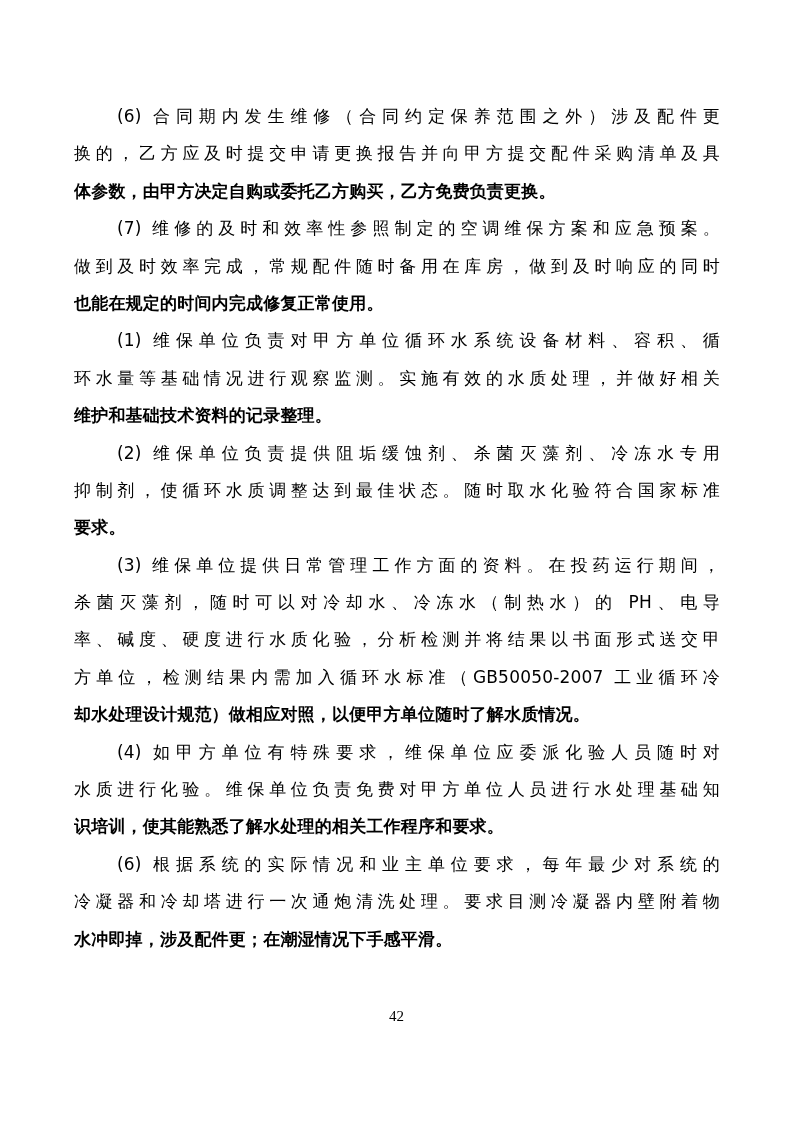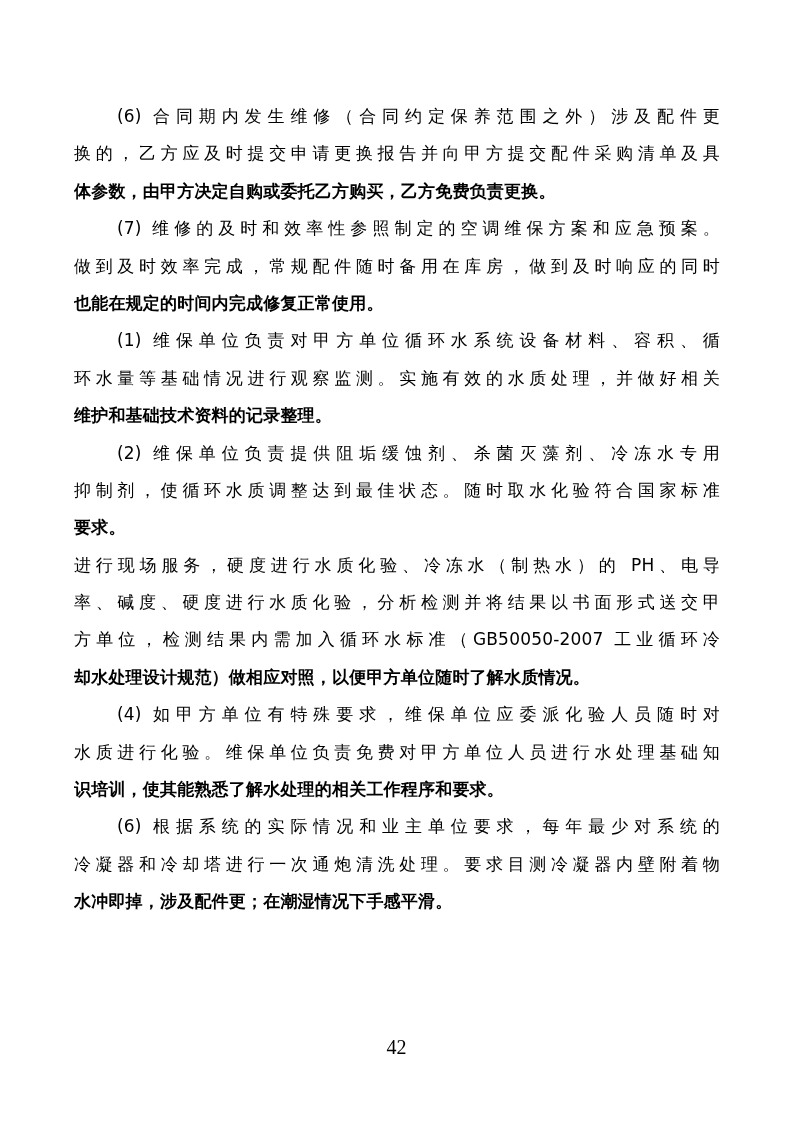--- a/index.html
+++ b/index.html
@@ -35,26 +35,26 @@
   }
   
   .line.fill { text-align-last: justify; }
   
   .line.end  { text-align-last: left; font-weight: bold; }
   
   .line.indent { text-indent: 43px; }
   .line.heading { text-indent: 41px; text-align-last: left; }
   .footer {
     position: absolute;
-    top: 1036px;
+    top: 1008px;
     left: 0;
     width: 100%;
     text-align: center;
     font-family: "Liberation Serif", "DejaVu Serif", serif;
-    font-size: 20px;
+    font-size: 15px;
     color: #000000;
   }
 </style>
 </head>
 <body>
 
 <div class="page">
 
   <div class="text-body">
 
@@ -77,21 +77,22 @@
       <div class="line end">维护和基础技术资料的记录整理。</div>
     </div>
 
     <div class="para">
       <div class="line indent fill">(2) 维保单位负责提供阻垢缓蚀剂、杀菌灭藻剂、冷冻水专用</div>
       <div class="line fill">抑制剂，使循环水质调整达到最佳状态。随时取水化验符合国家标准</div>
       <div class="line end">要求。</div>
     </div>
 
     <div class="para">
-      <div class="line fill">进行现场服务，硬度进行水质化验、冷冻水（制热水）的 PH、电导</div>
+      <div class="line indent fill">(3) 维保单位提供日常管理工作方面的资料。在投药运行期间，</div>
+      <div class="line fill">杀菌灭藻剂，随时可以对冷却水、冷冻水（制热水）的 PH、电导</div>
       <div class="line fill">率、碱度、硬度进行水质化验，分析检测并将结果以书面形式送交甲</div>
       <div class="line fill">方单位，检测结果内需加入循环水标准（GB50050-2007 工业循环冷</div>
       <div class="line end">却水处理设计规范）做相应对照，以便甲方单位随时了解水质情况。</div>
     </div>
 
     <div class="para">
       <div class="line indent fill">(4) 如甲方单位有特殊要求，维保单位应委派化验人员随时对</div>
       <div class="line fill">水质进行化验。维保单位负责免费对甲方单位人员进行水处理基础知</div>
       <div class="line end">识培训，使其能熟悉了解水处理的相关工作程序和要求。</div>
     </div>

